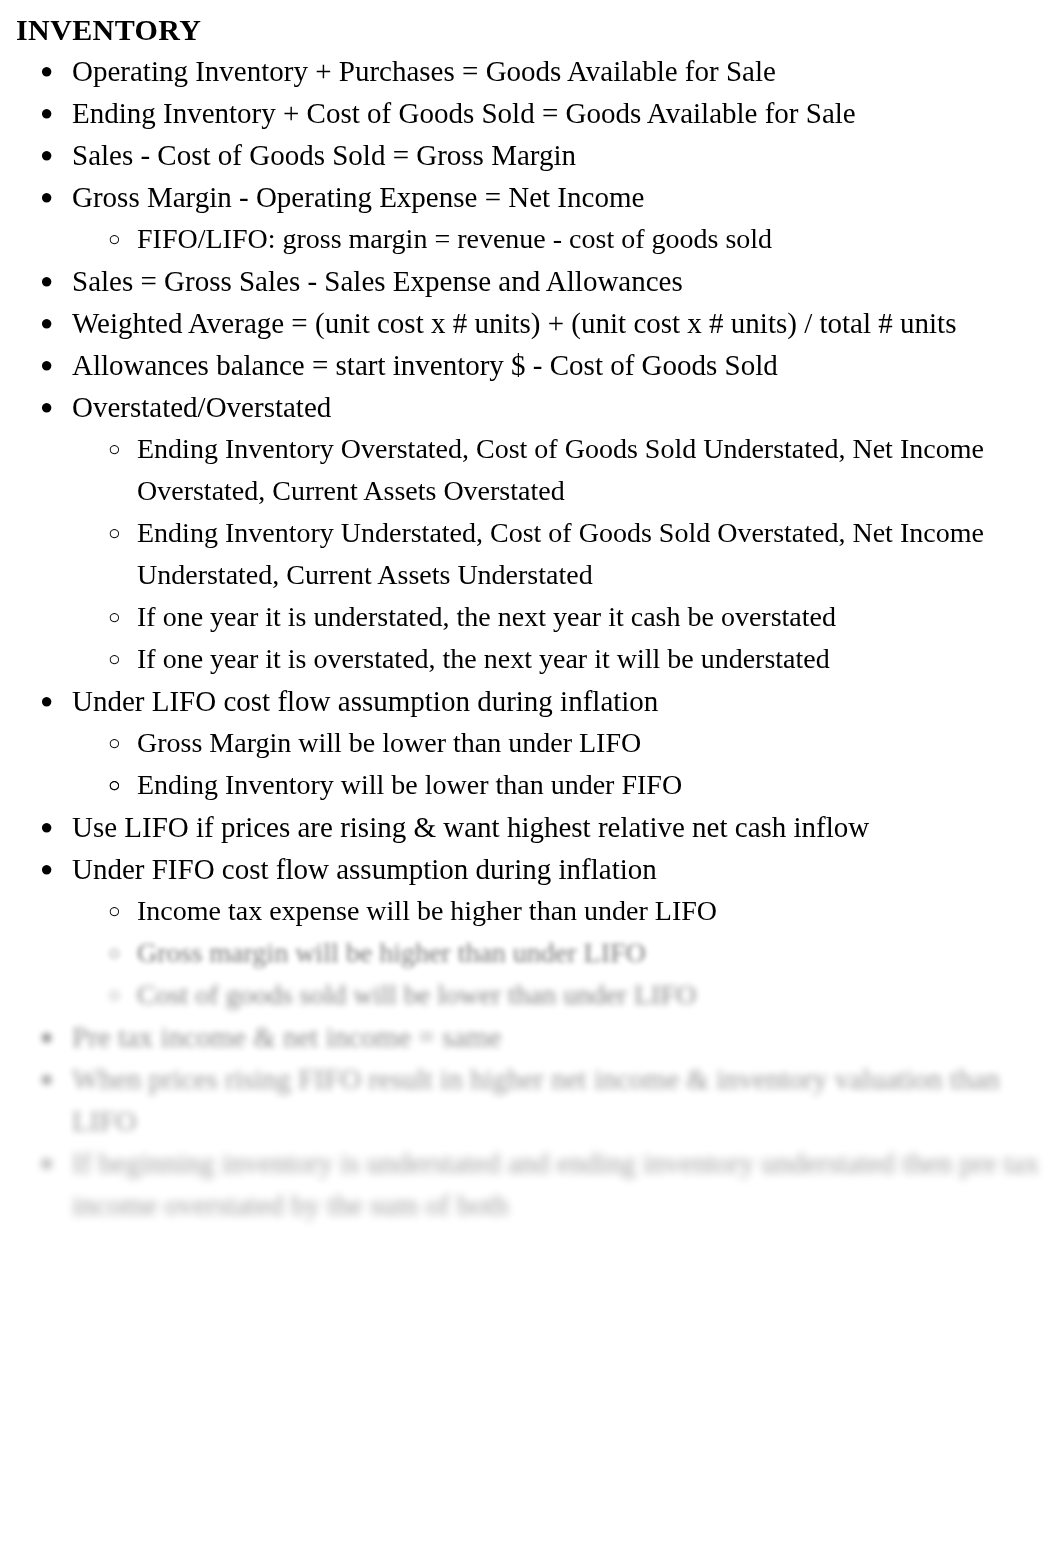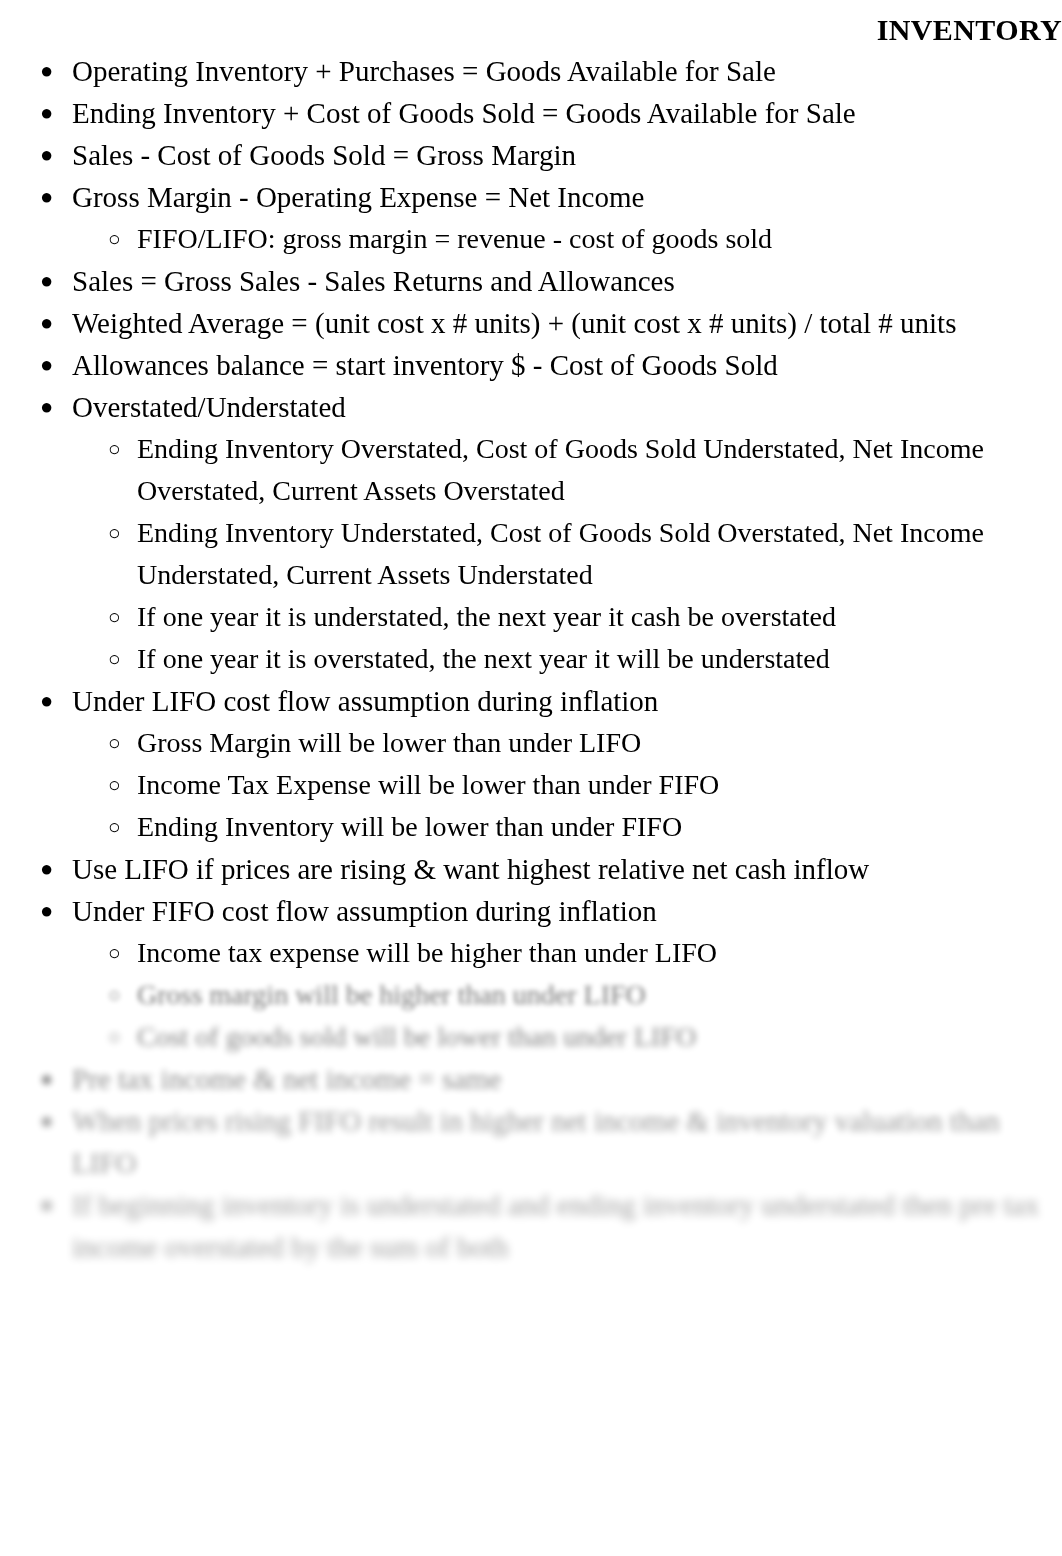--- a/index.html
+++ b/index.html
@@ -20,21 +20,21 @@
 
   .page {
     position: absolute;
     inset: 0;
     background: #ffffff;
     padding: 0;
   }
 
   
   .doc-title {
-    text-align: right;
+    text-align: left;
     font-weight: bold;
     font-size: 30px;
     line-height: 40px;
     letter-spacing: 0.4px;
     margin: 10px 0 0 16px;
     padding: 0;
     position: relative;
   }
   .doc-title .title-shadow {
     position: absolute;
@@ -131,33 +131,33 @@
       <li class="item l1">
         <span class="bullet">●</span>
         <span class="txt">Gross Margin - Operating Expense = Net Income</span>
       </li>
       <li class="item l2">
         <span class="bullet">○</span>
         <span class="txt">FIFO/LIFO: gross margin = revenue - cost of goods sold</span>
       </li>
       <li class="item l1">
         <span class="bullet">●</span>
-        <span class="txt">Sales = Gross Sales - Sales Returns and Allowances</span>
+        <span class="txt">Sales = Gross Sales - Sales Expense and Allowances</span>
       </li>
       <li class="item l1">
         <span class="bullet">●</span>
         <span class="txt">Weighted Average = (unit cost x # units) + (unit cost x # units) / total # units</span>
       </li>
       <li class="item l1">
         <span class="bullet">●</span>
         <span class="txt">Allowances balance = start inventory $ - Cost of Goods Sold</span>
       </li>
       <li class="item l1">
         <span class="bullet">●</span>
-        <span class="txt">Overstated/Understated</span>
+        <span class="txt">Overstated/Overstated</span>
       </li>
       <li class="item l2">
         <span class="bullet">○</span>
         <span class="txt">Ending Inventory Overstated, Cost of Goods Sold Understated, Net Income Overstated, Current Assets Overstated</span>
       </li>
       <li class="item l2">
         <span class="bullet">○</span>
         <span class="txt">Ending Inventory Understated, Cost of Goods Sold Overstated, Net Income Understated, Current Assets Understated</span>
       </li>
       <li class="item l2">
@@ -171,21 +171,20 @@
       <li class="item l1">
         <span class="bullet">●</span>
         <span class="txt">Under LIFO cost flow assumption during inflation</span>
       </li>
       <li class="item l2">
         <span class="bullet">○</span>
         <span class="txt">Gross Margin will be lower than under LIFO</span>
       </li>
       <li class="item l2">
         <span class="bullet">○</span>
-        <span class="txt">Income Tax Expense will be lower than under FIFO</span>
       </li>
       <li class="item l2">
         <span class="bullet">○</span>
         <span class="txt">Ending Inventory will be lower than under FIFO</span>
       </li>
       <li class="item l1">
         <span class="bullet">●</span>
         <span class="txt">Use LIFO if prices are rising &amp; want highest relative net cash inflow</span>
       </li>
       <li class="item l1">

